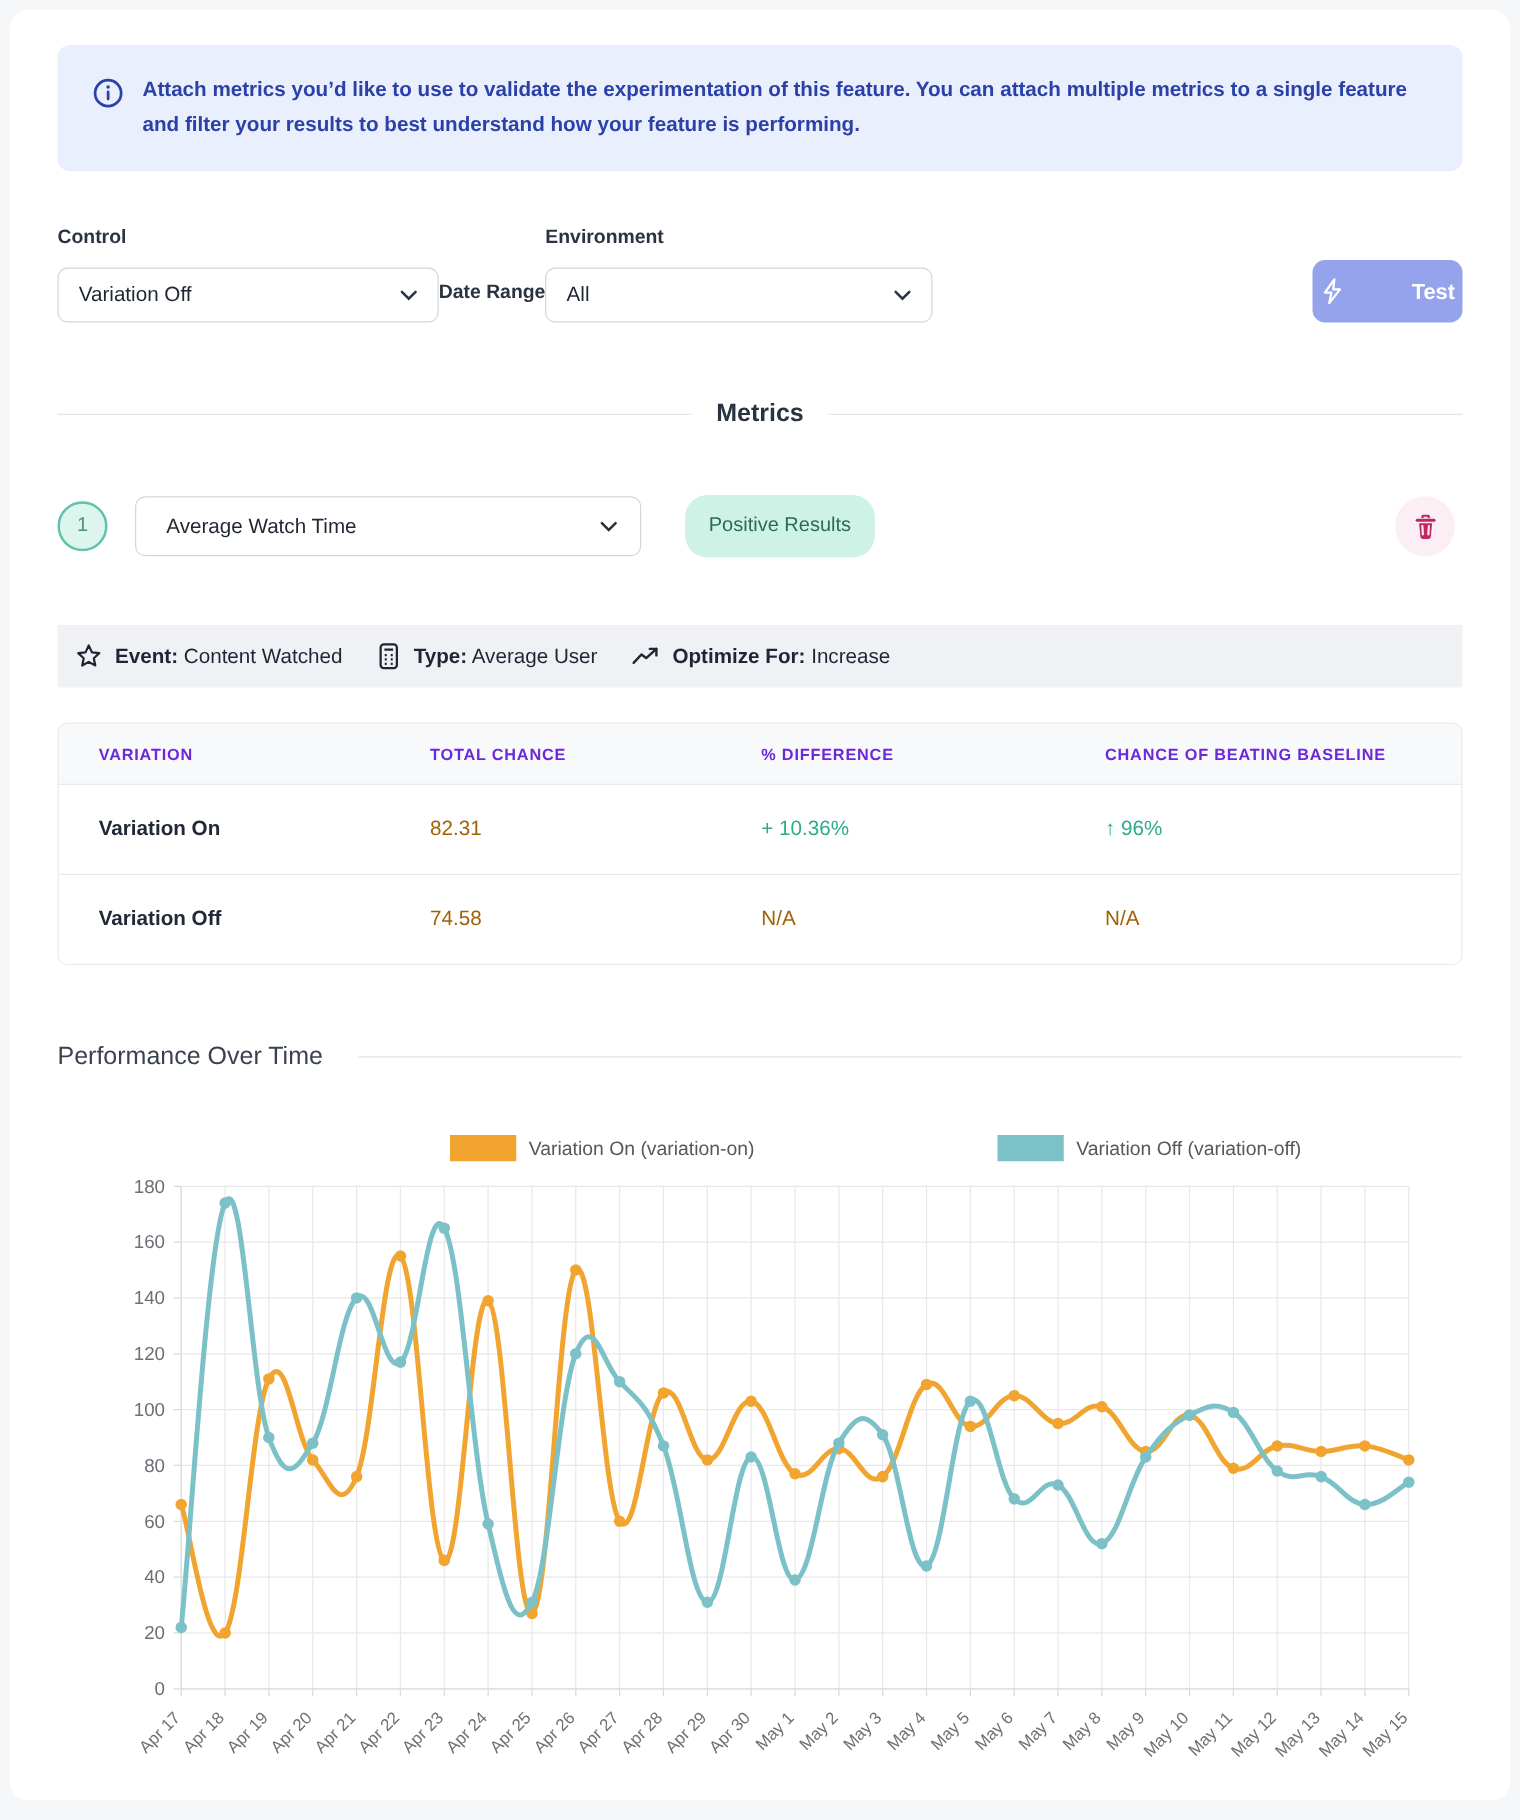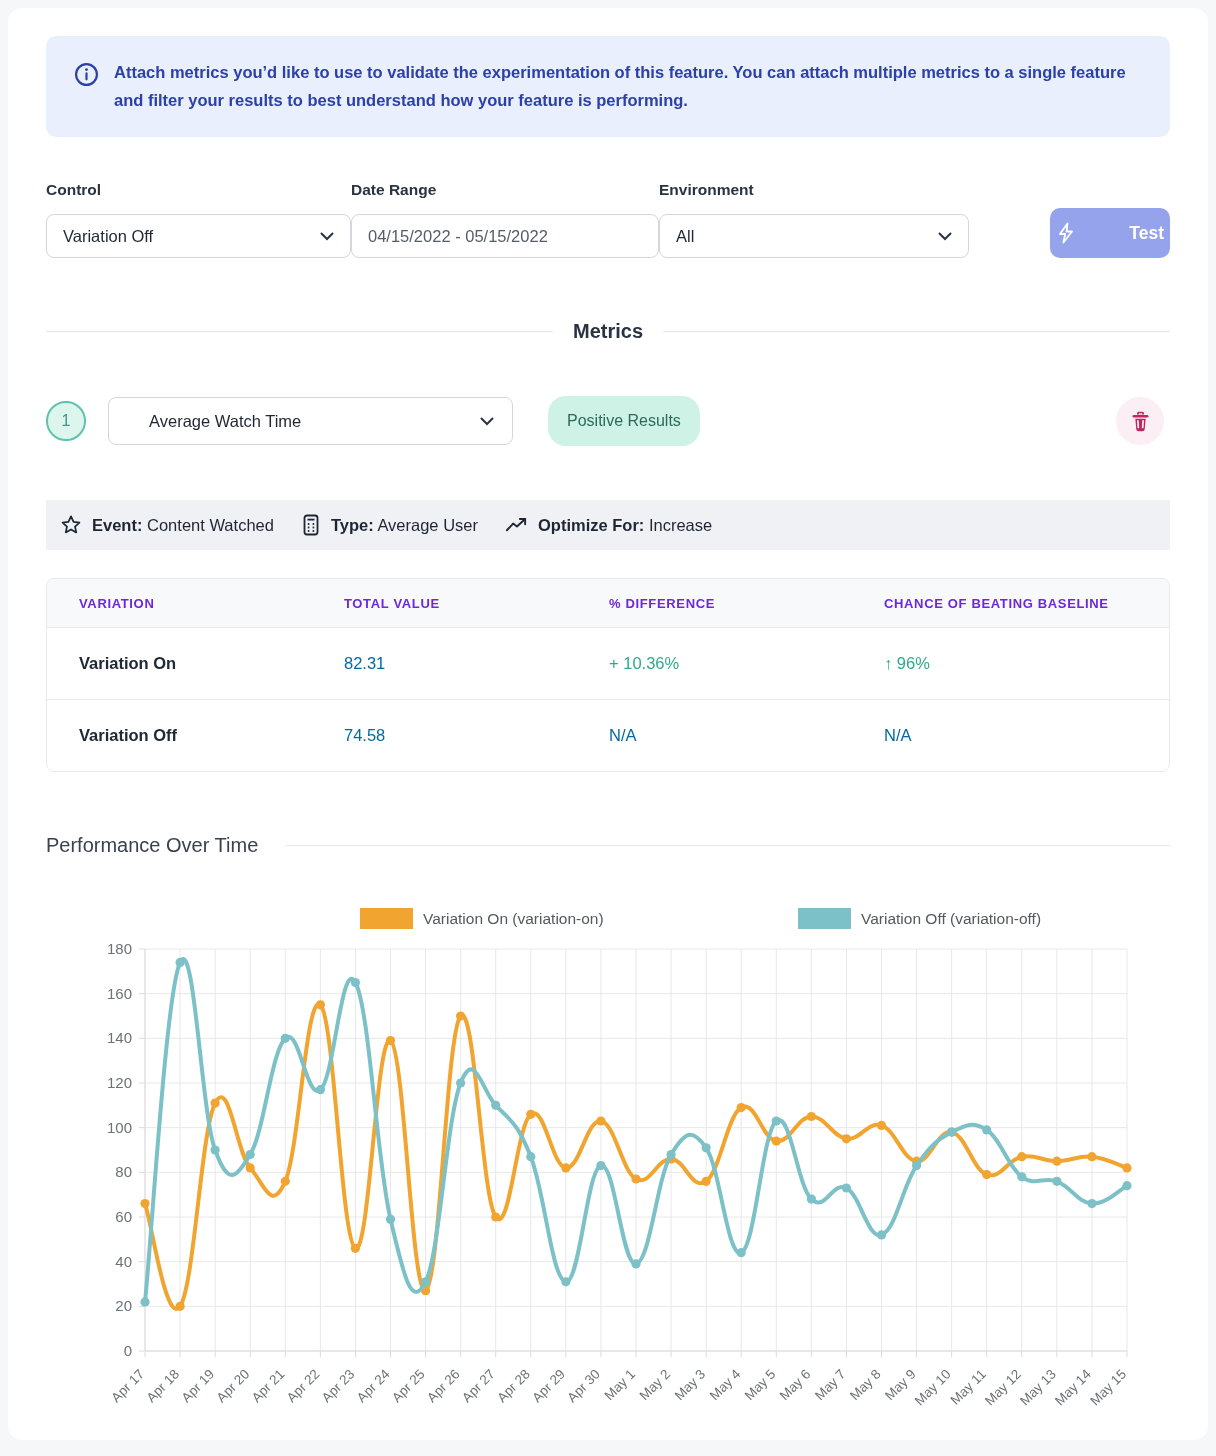--- a/index.html
+++ b/index.html
@@ -22,37 +22,37 @@
   .test-btn{margin-left:auto;width:120px;height:50px;background:#94a3ec;border:none;border-radius:10px;color:#fff;font-size:17.5px;font-weight:700;display:flex;align-items:center;justify-content:space-between;gap:11px;cursor:pointer;font-family:inherit;}
 
   
   .mdivider{display:flex;align-items:center;margin-top:62px;}
   .mdivider .line{flex:1;height:1px;background:#e4e6ea;}
   .mdivider .t{padding:0 20px;font-size:20px;font-weight:700;color:#2a3342;}
 
   
   .metric-row{display:flex;align-items:center;margin-top:53px;}
   .m-index{width:36px;height:36px;border-radius:50%;background:#dcf6ee;border:2px solid #5fc2ac;color:#4e9184;font-size:16px;display:flex;align-items:center;justify-content:center;}
-  .m-select{margin-left:22px;width:405px;height:48px;border:1px solid #d3d6dc;border-radius:8px;display:flex;align-items:center;padding:0 18px 0 40px;font-size:16.5px;color:#1f2733;box-sizing:border-box;background:#fff;}
+  .m-select{margin-left:22px;width:405px;height:48px;border:1px solid #d3d6dc;border-radius:8px;display:flex;align-items:center;padding:0 18px 0 24px;font-size:16.5px;color:#1f2733;box-sizing:border-box;background:#fff;}
   .m-select .val{flex:1;}
   .badge{margin-left:35px;background:#cff2e6;color:#2b6a5b;font-size:16px;padding:16px 19px;border-radius:18px;}
   .trash-btn{margin-left:auto;margin-right:6px;width:48px;height:48px;border-radius:50%;background:#fbeff5;border:none;display:flex;align-items:center;justify-content:center;cursor:pointer;}
 
   
   .event-bar{margin-top:54px;height:50px;background:#f0f1f4;display:flex;align-items:center;padding:0 14px;gap:27px;}
   .ev-item{display:flex;align-items:center;gap:10px;font-size:16.5px;color:#1e2535;}
   .ev-item b{font-weight:700;}
 
   
   .rtable{margin-top:28px;border:1px solid #e7e9ee;border-radius:8px;overflow:hidden;}
   .t-head{display:grid;grid-template-columns:297px 265px 275px auto;height:48px;align-items:center;background:#f8f9fb;border-bottom:1px solid #e7e9ee;}
   .th{font-size:13px;font-weight:600;letter-spacing:.05em;color:#6d28d9;}
   .tr{display:grid;grid-template-columns:297px 265px 275px auto;height:71px;align-items:center;background:#fff;}
   .tr + .tr{border-top:1px solid #e7e9ee;}
-  .td{font-size:16.5px;color:#0369a1;}
+  .td{font-size:16.5px;color:#a16207;}
   .c0{padding-left:32px;}
   .td.strong{font-weight:700;color:#212936;}
   .td.green{color:#2faa8b;}
 
   
   .perf-head{display:flex;align-items:center;margin-top:62px;}
   .perf-head .t{font-size:20px;color:#3a4150;font-weight:500;white-space:nowrap;}
   .perf-head .line{flex:1;height:1px;background:#e4e6ea;margin-left:28px;}
 
   .chart-wrap{margin-top:24px;}
@@ -81,23 +81,20 @@
       <div class="flabel">Control</div>
       <div class="control w1">
         <span class="val">Variation Off</span>
         <svg width="14" height="9" viewBox="0 0 14 9" fill="none" stroke="#2a3342" stroke-width="2" stroke-linecap="round">
             <polyline points="1.5,1.5 7,7 12.5,1.5"></polyline>
           </svg>
       </div>
     </div>
     <div class="fgroup">
       <div class="flabel">Date Range</div>
-      <div class="control datebox w2">
-        <span class="val">04/15/2022 - 05/15/2022</span>
-      </div>
     </div>
     <div class="fgroup">
       <div class="flabel">Environment</div>
       <div class="control w3">
         <span class="val">All</span>
         <svg width="14" height="9" viewBox="0 0 14 9" fill="none" stroke="#2a3342" stroke-width="2" stroke-linecap="round">
             <polyline points="1.5,1.5 7,7 12.5,1.5"></polyline>
           </svg>
       </div>
     </div>
@@ -158,21 +155,21 @@
           <polyline points="2,13.5 8.5,6.5 12.5,9.5 21,1.8"></polyline>
           <polyline points="15.5,1.8 21,1.8 21,7.3"></polyline>
         </svg>
       <span><b>Optimize For:</b> <span>Increase</span></span>
     </div>
   </div>
 
   <div class="rtable">
     <div class="t-head">
         <div class="th c0">VARIATION</div>
-        <div class="th c1">TOTAL VALUE</div>
+        <div class="th c1">TOTAL CHANCE</div>
         <div class="th c2">% DIFFERENCE</div>
         <div class="th c3">CHANCE OF BEATING BASELINE</div>
       </div>
     <div class="t-body">
         <div class="tr">
           <div class="td c0 strong">Variation On</div>
           <div class="td c1">82.31</div>
           <div class="td c2 green">+ 10.36%</div>
           <div class="td c3 green">↑ 96%</div>
         </div>

